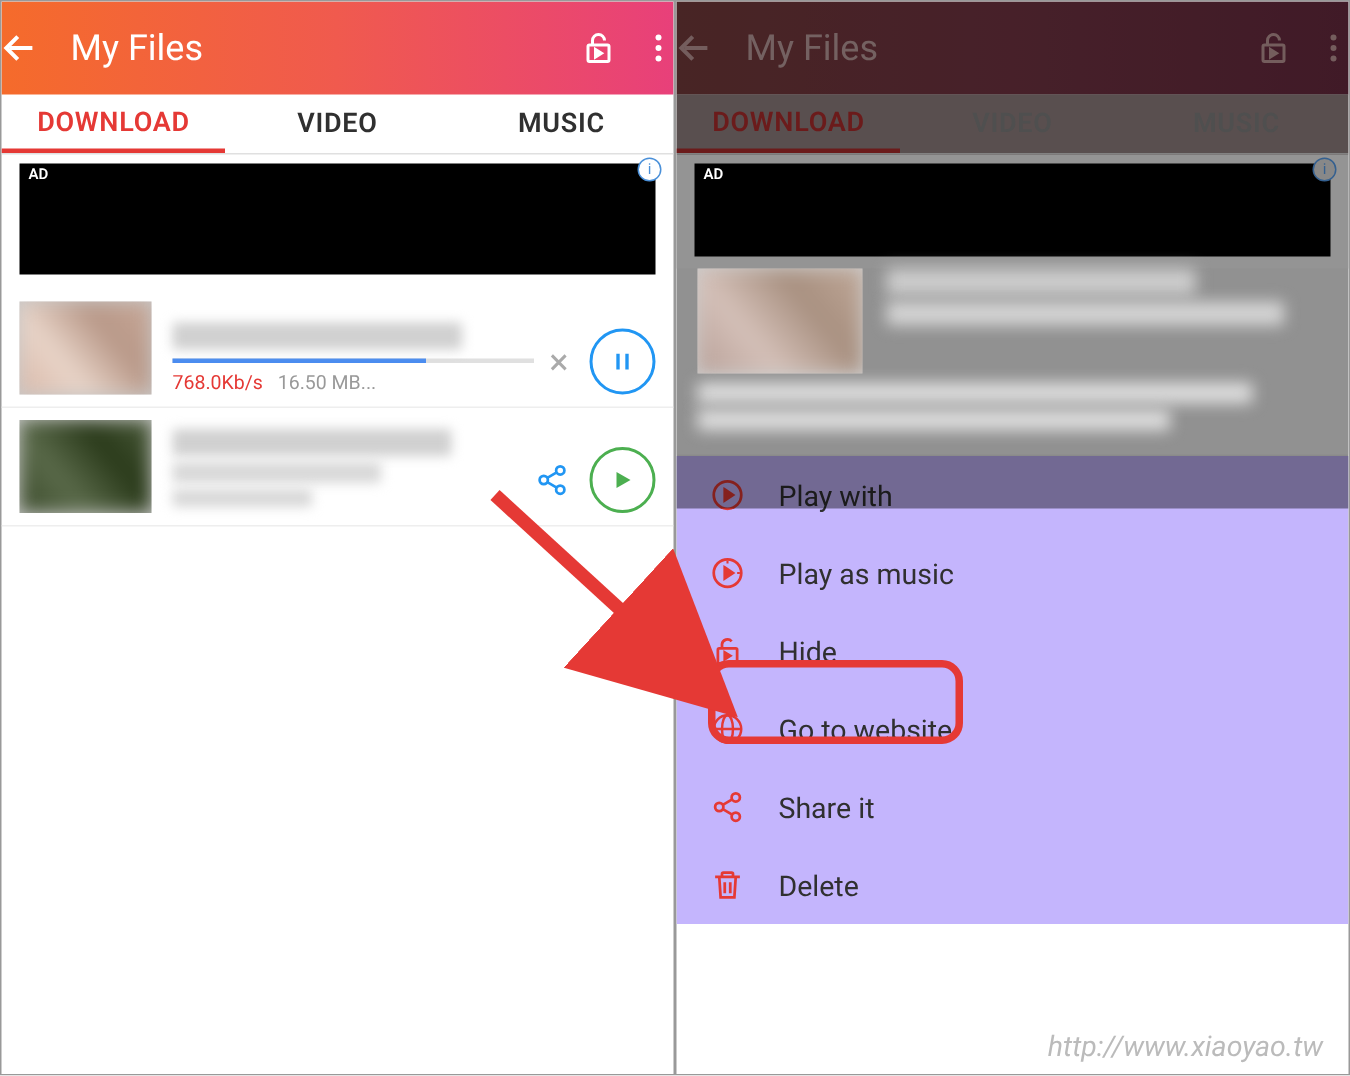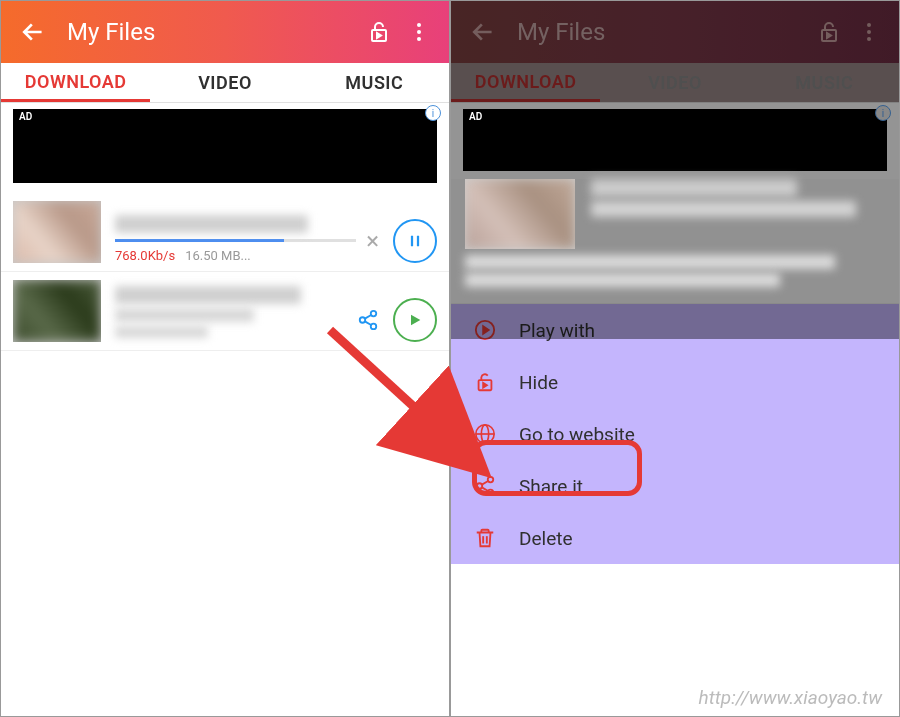--- a/index.html
+++ b/index.html
@@ -1,19 +1,19 @@
 <!DOCTYPE html>
 <html><head>
 <meta charset="utf-8">
 <style>
 * { box-sizing: border-box; margin: 0; padding: 0; }
 body { font-family: -apple-system, Roboto, Arial, sans-serif; background: #fff; width: 900px; height: 717px; position: relative; overflow: hidden; }
 .container { display: flex; width: 100%; height: 100%; }
 .screen { width: 450px; height: 100%; border: 1px solid #999; position: relative; overflow: hidden; }
-.header { height: 62px; display: flex; align-items: center; padding: 0 20px; color: #fff; }
+.header { height: 62px; display: flex; align-items: center; padding: 0 0; color: #fff; }
 .header-left { background: linear-gradient(90deg, #f56b2b 0%, #f05a4e 50%, #e8407a 100%); }
 .header-right { background: linear-gradient(90deg, #7d4040 0%, #7a3848 50%, #6f2e44 100%); }
 .back-icon { width: 26px; height: 26px; margin-right: 20px; cursor: pointer; }
 .title { font-size: 24px; font-weight: 400; flex: 1; }
 .lock-icon { width: 24px; height: 24px; margin-right: 18px; cursor: pointer; }
 .more-icon { width: 20px; height: 20px; cursor: pointer; display: flex; flex-direction: column; justify-content: center; align-items: center; gap: 3px; }
 .dot { width: 4px; height: 4px; background: #fff; border-radius: 50%; }
 .tabs { display: flex; height: 40px; border-bottom: 1px solid #e0e0e0; }
 .tab { flex: 1; display: flex; align-items: center; justify-content: center; font-size: 18px; font-weight: 600; letter-spacing: 0.5px; cursor: pointer; color: #303030; }
 .tab.active { color: #e53935; border-bottom: 3px solid #e53935; }
@@ -185,20 +185,30 @@
             <svg width="22" height="22" viewBox="0 0 24 24" fill="none" stroke="#e53935" stroke-width="2">
               <circle cx="12" cy="12" r="10"></circle>
               <polygon points="10,8 16,12 10,16" fill="#e53935"></polygon>
             </svg>
           </div>
         <div class="menu-label">Play with</div>
       </div>
       <div class="menu-item">
         <div class="menu-icon">
             <svg width="22" height="22" viewBox="0 0 24 24" fill="none" stroke="#e53935" stroke-width="2">
+              <circle cx="12" cy="12" r="10"></circle>
+              <polygon points="10,8 16,12 10,16" fill="#e53935"></polygon>
+              <path d="M12 3v2M21 12h-2" stroke-width="1.5"></path>
+            </svg>
+          </div>
+        <div class="menu-label">Play as music</div>
+      </div>
+      <div class="menu-item">
+        <div class="menu-icon">
+            <svg width="22" height="22" viewBox="0 0 24 24" fill="none" stroke="#e53935" stroke-width="2">
               <rect x="5" y="10" width="14" height="11" rx="1"></rect>
               <path d="M8 10V7a4 4 0 0 1 7-2"></path>
               <polygon points="10,13 10,18 14,15.5" fill="#e53935"></polygon>
             </svg>
           </div>
         <div class="menu-label">Hide</div>
       </div>
       <div class="menu-item">
         <div class="menu-icon">
             <svg width="22" height="22" viewBox="0 0 24 24" fill="none" stroke="#e53935" stroke-width="1.8">

